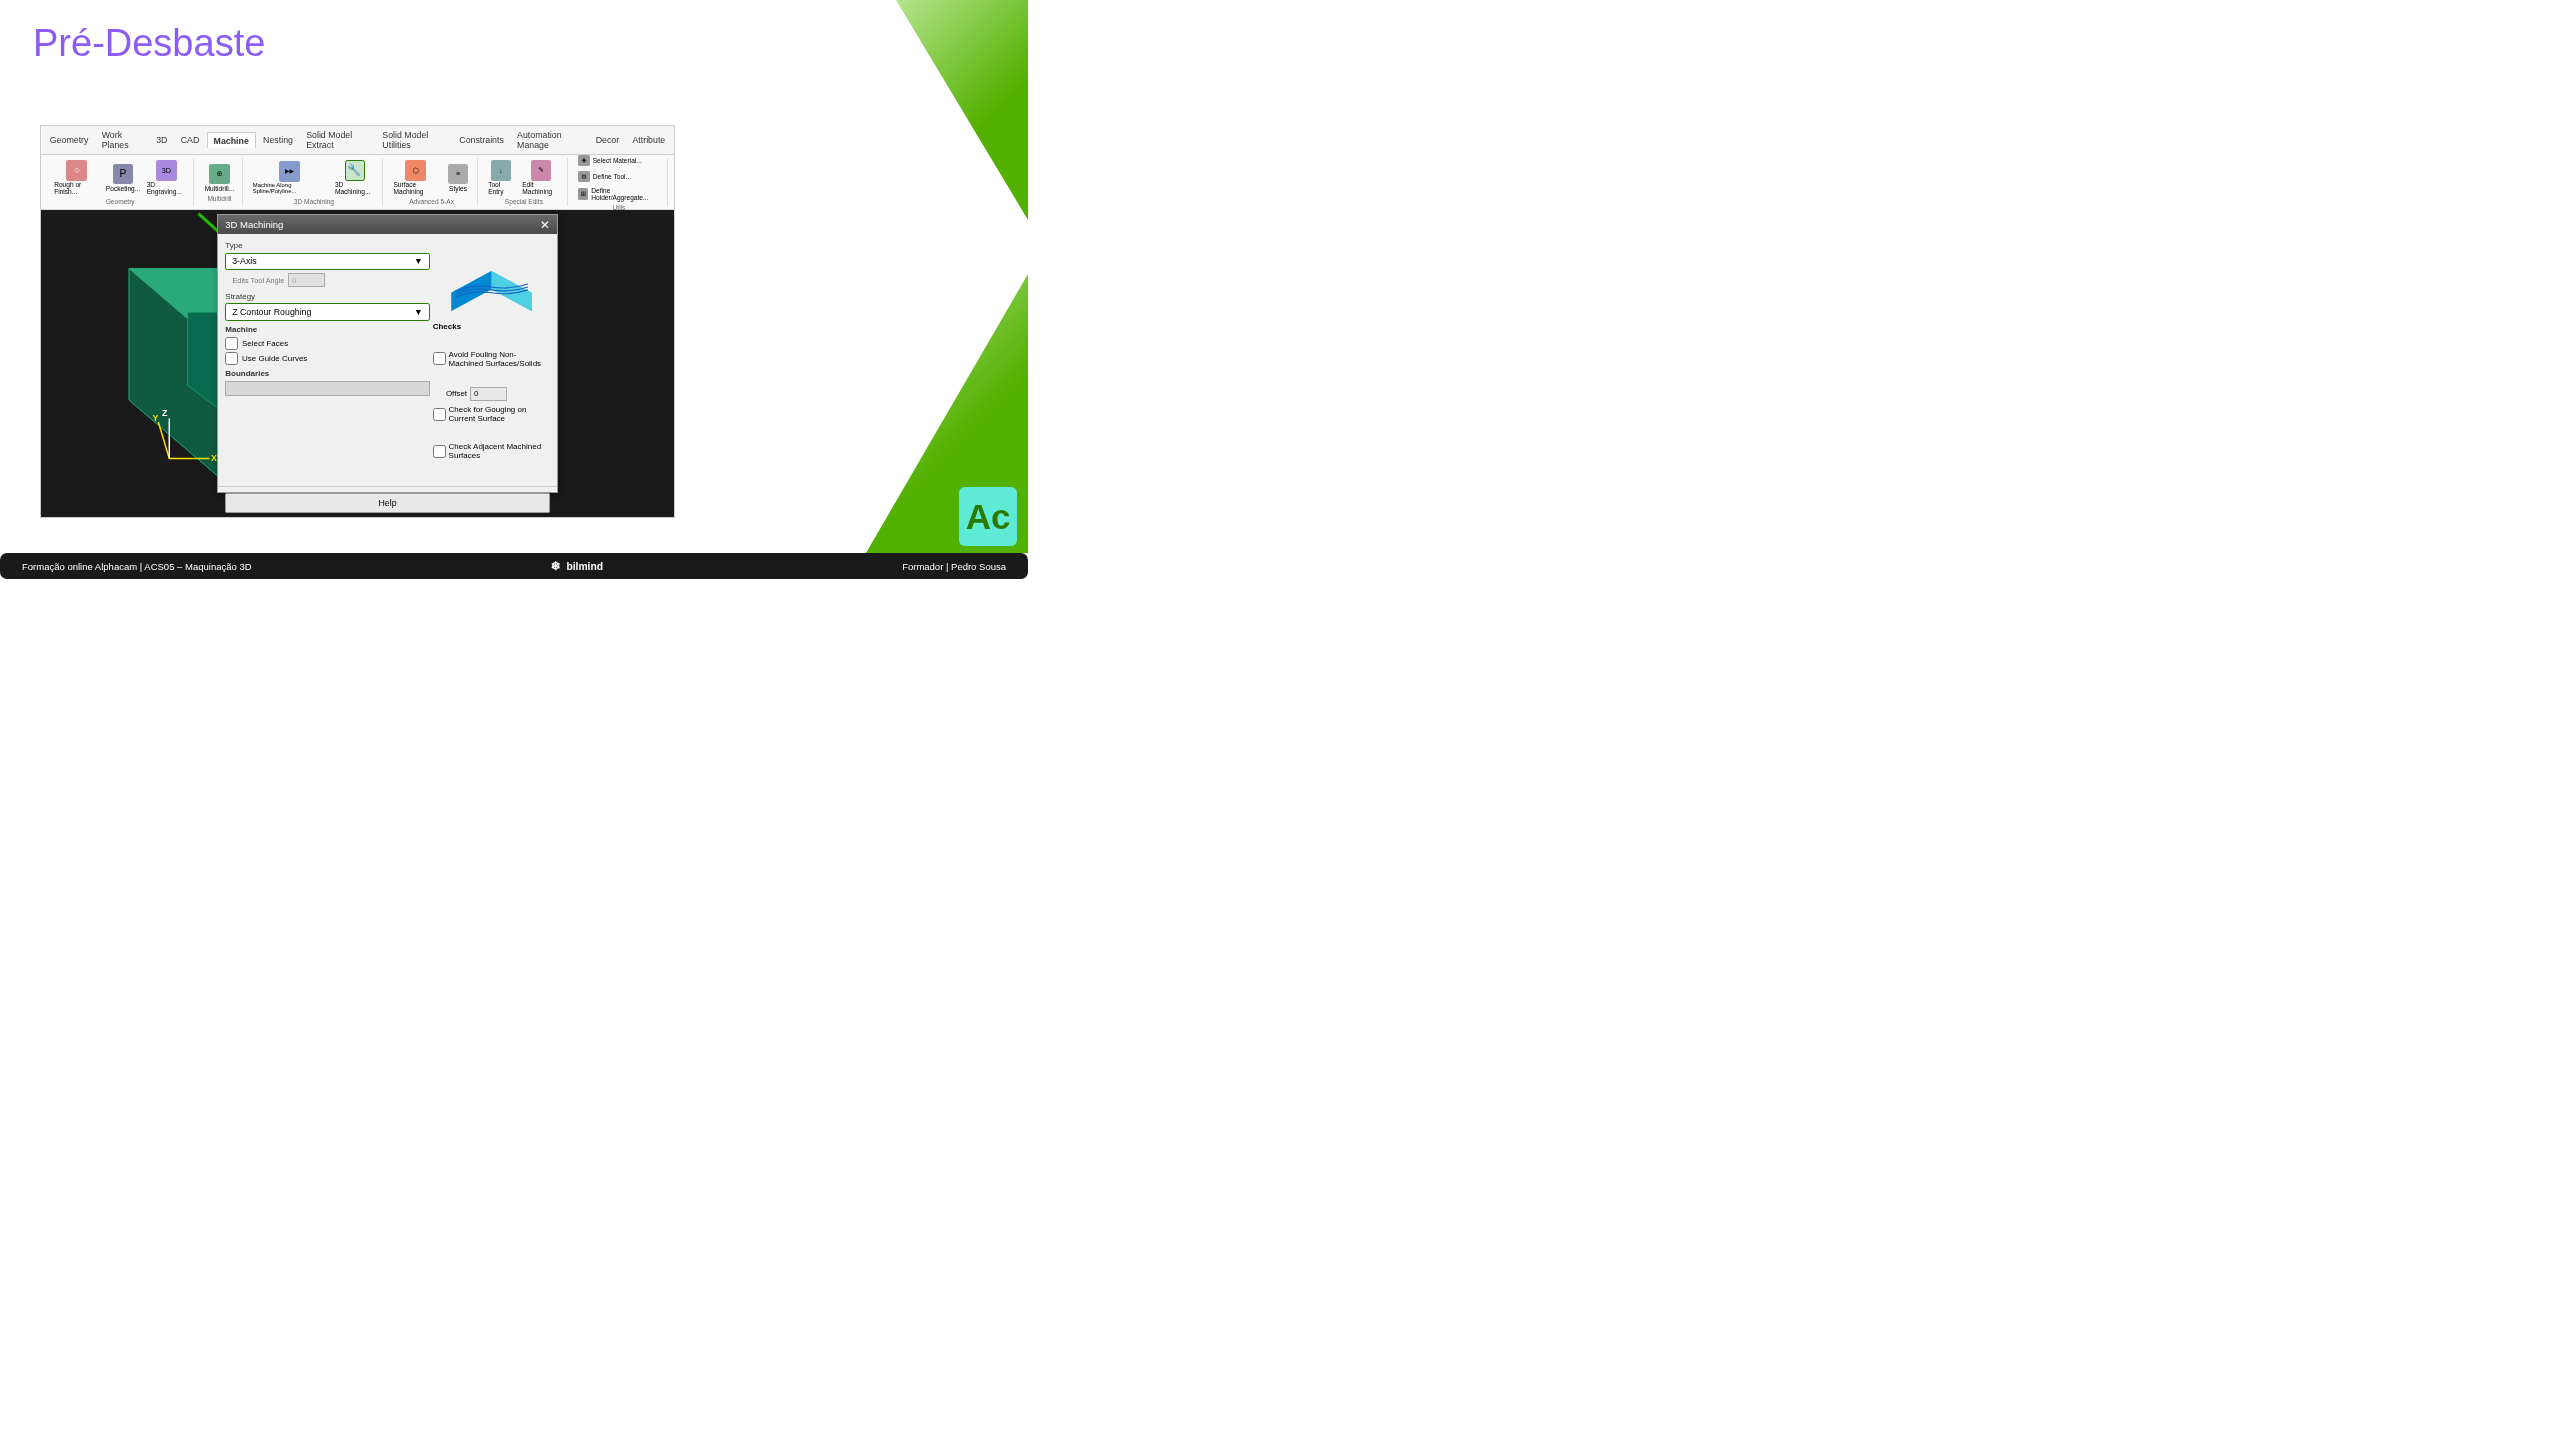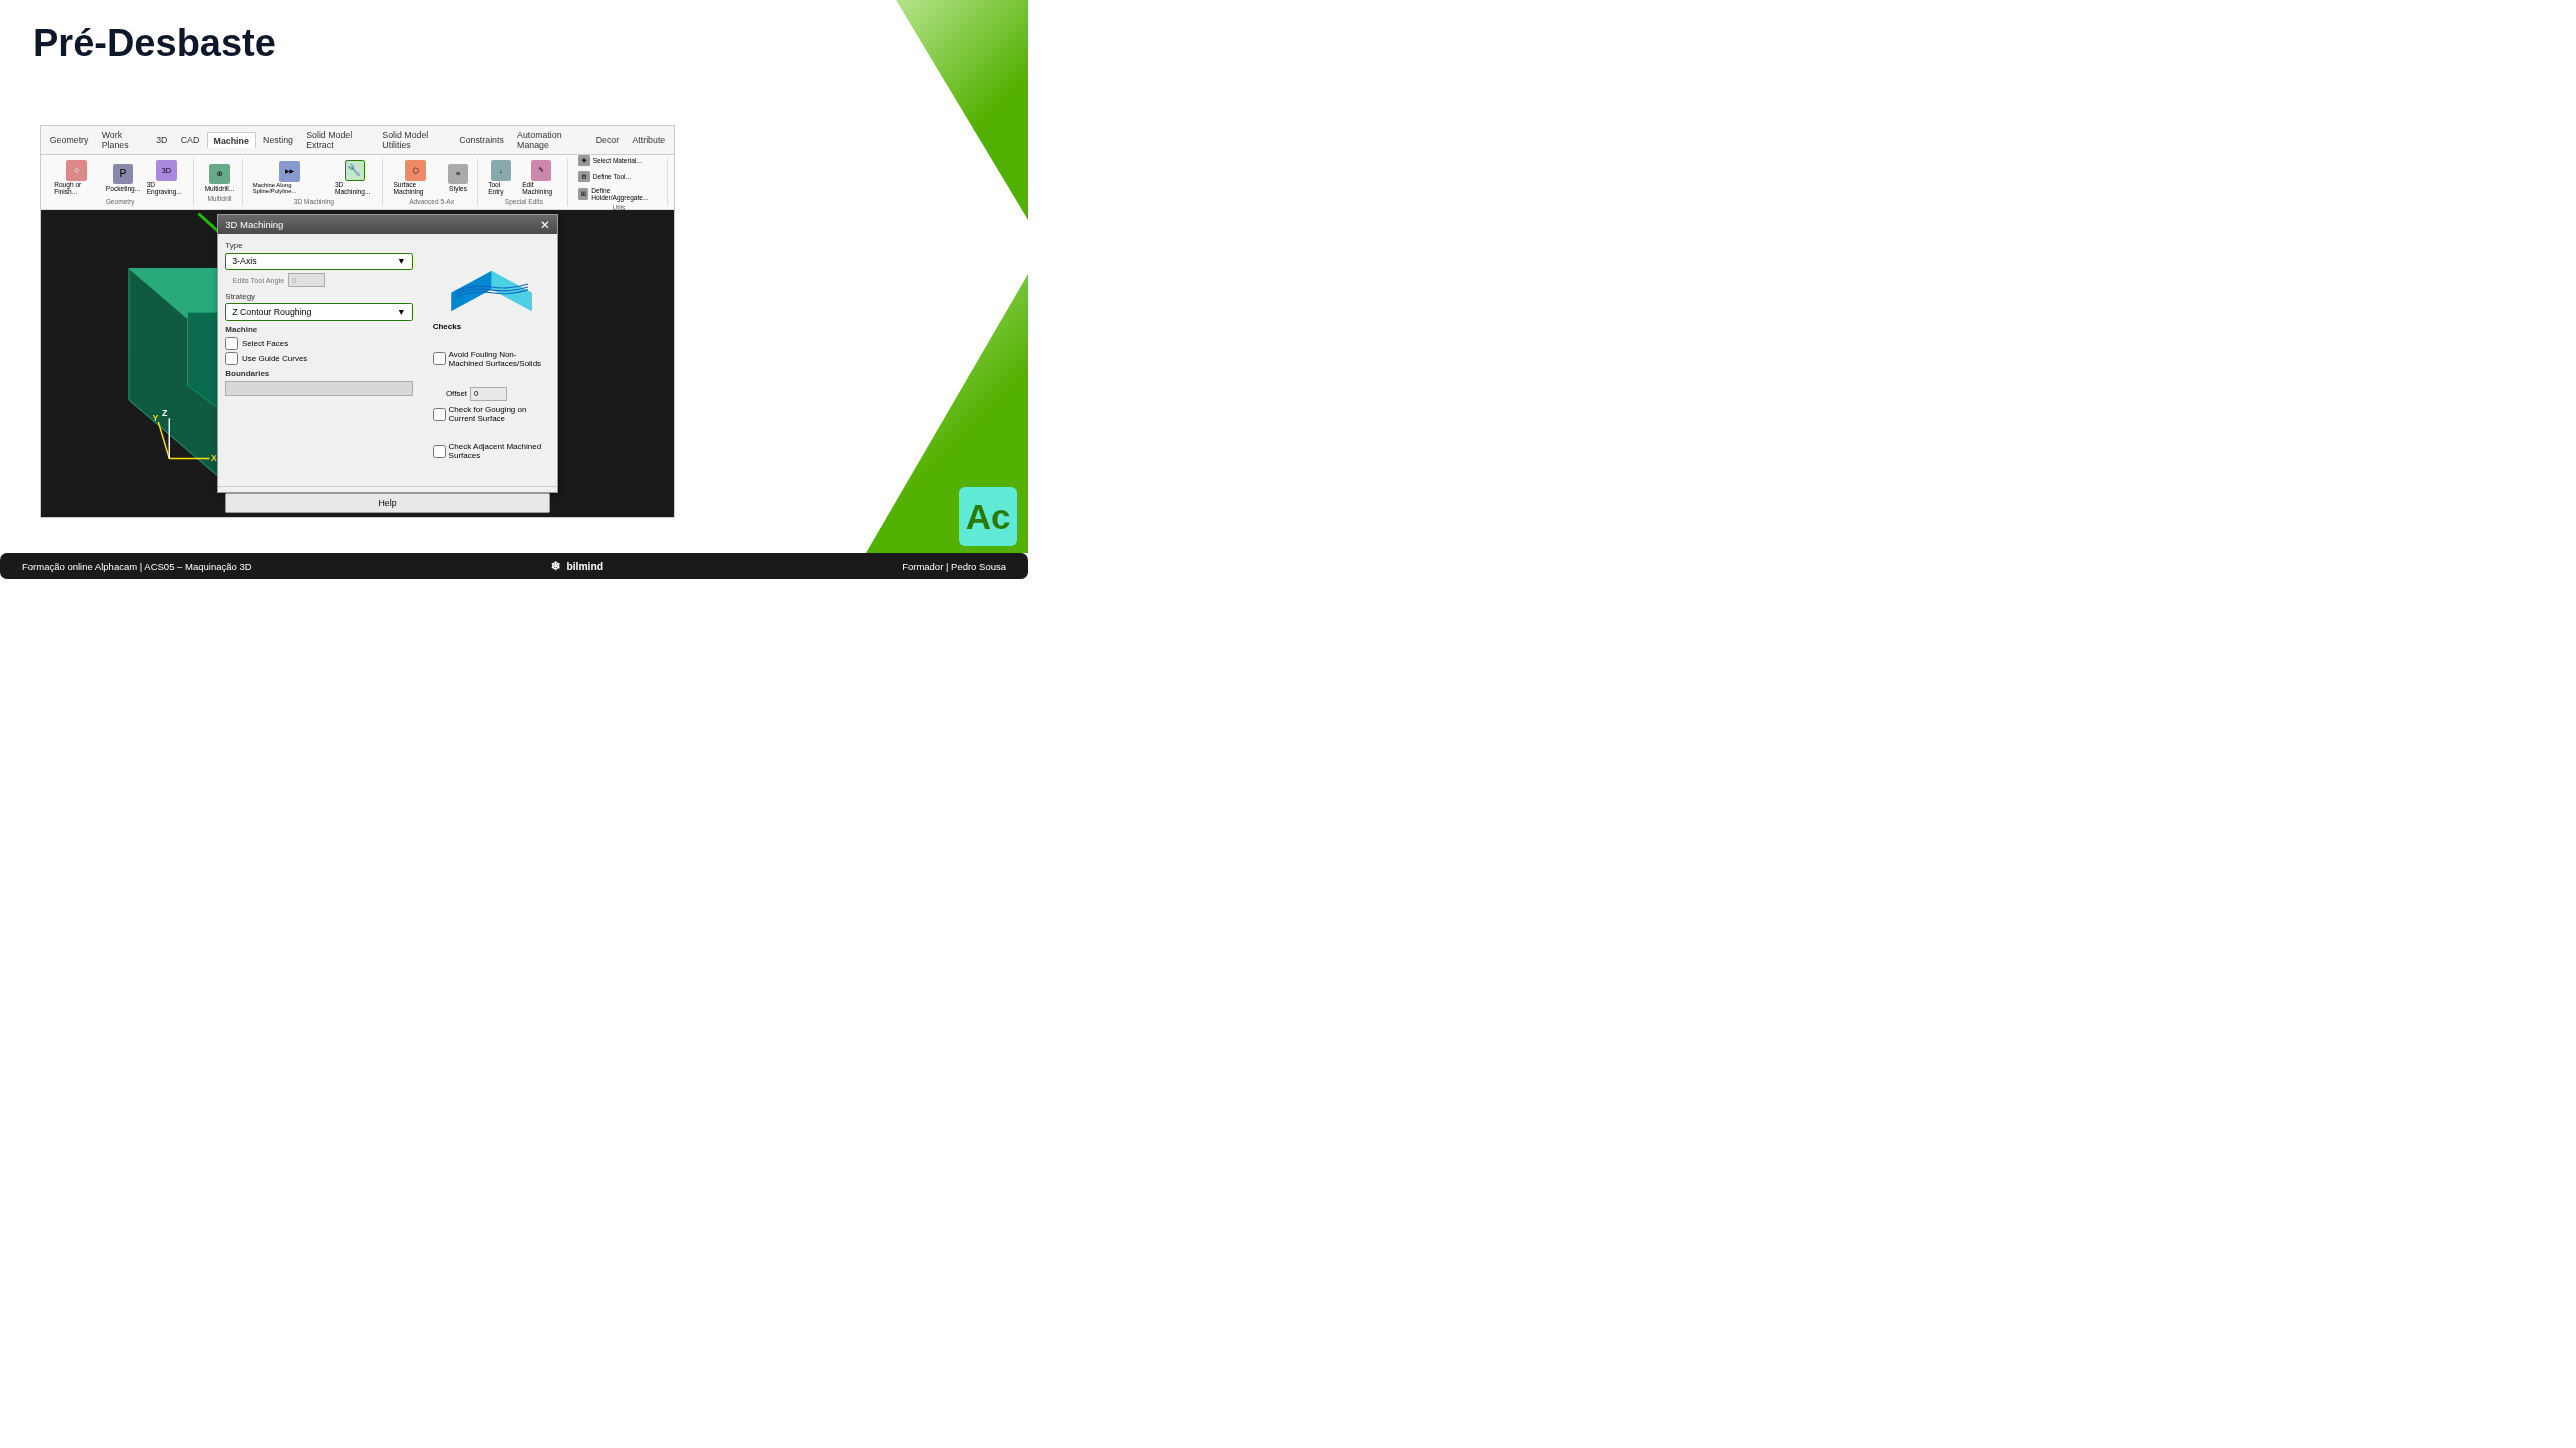--- a/index.html
+++ b/index.html
@@ -4,22 +4,22 @@
   <style>
     * { box-sizing: border-box; margin: 0; padding: 0; }
     body { font-family: Arial, sans-serif; background: #fff; width: 1028px; height: 579px; overflow: hidden; position: relative; }
 
     
     .title-area {
       position: absolute;
       top: 22px;
       left: 33px;
       font-size: 38px;
-      font-weight: bold;
-      color: #0f172a;
+      font-weight: normal;
+      color: #8b5cf6;
     }
 
     
     .deco-top-right {
       position: absolute;
       top: 0;
       right: 0;
       width: 132px;
       height: 220px;
       background: linear-gradient(135deg, #b5e48c 0%, #52b000 60%);
@@ -163,21 +163,21 @@
       font-size: 9.5px;
     }
     .dialog-close {
       cursor: pointer;
       font-size: 11.7px;
       line-height: 1;
     }
     .dialog-body {
       display: flex;
       padding: 7.3px;
-      gap: 20px;
+      gap: 3px;
     }
     .dialog-left {
       flex: 1;
     }
     .dialog-right {
       width: 117px;
       display: flex;
       flex-direction: column;
       align-items: center;
       justify-content: flex-start;

